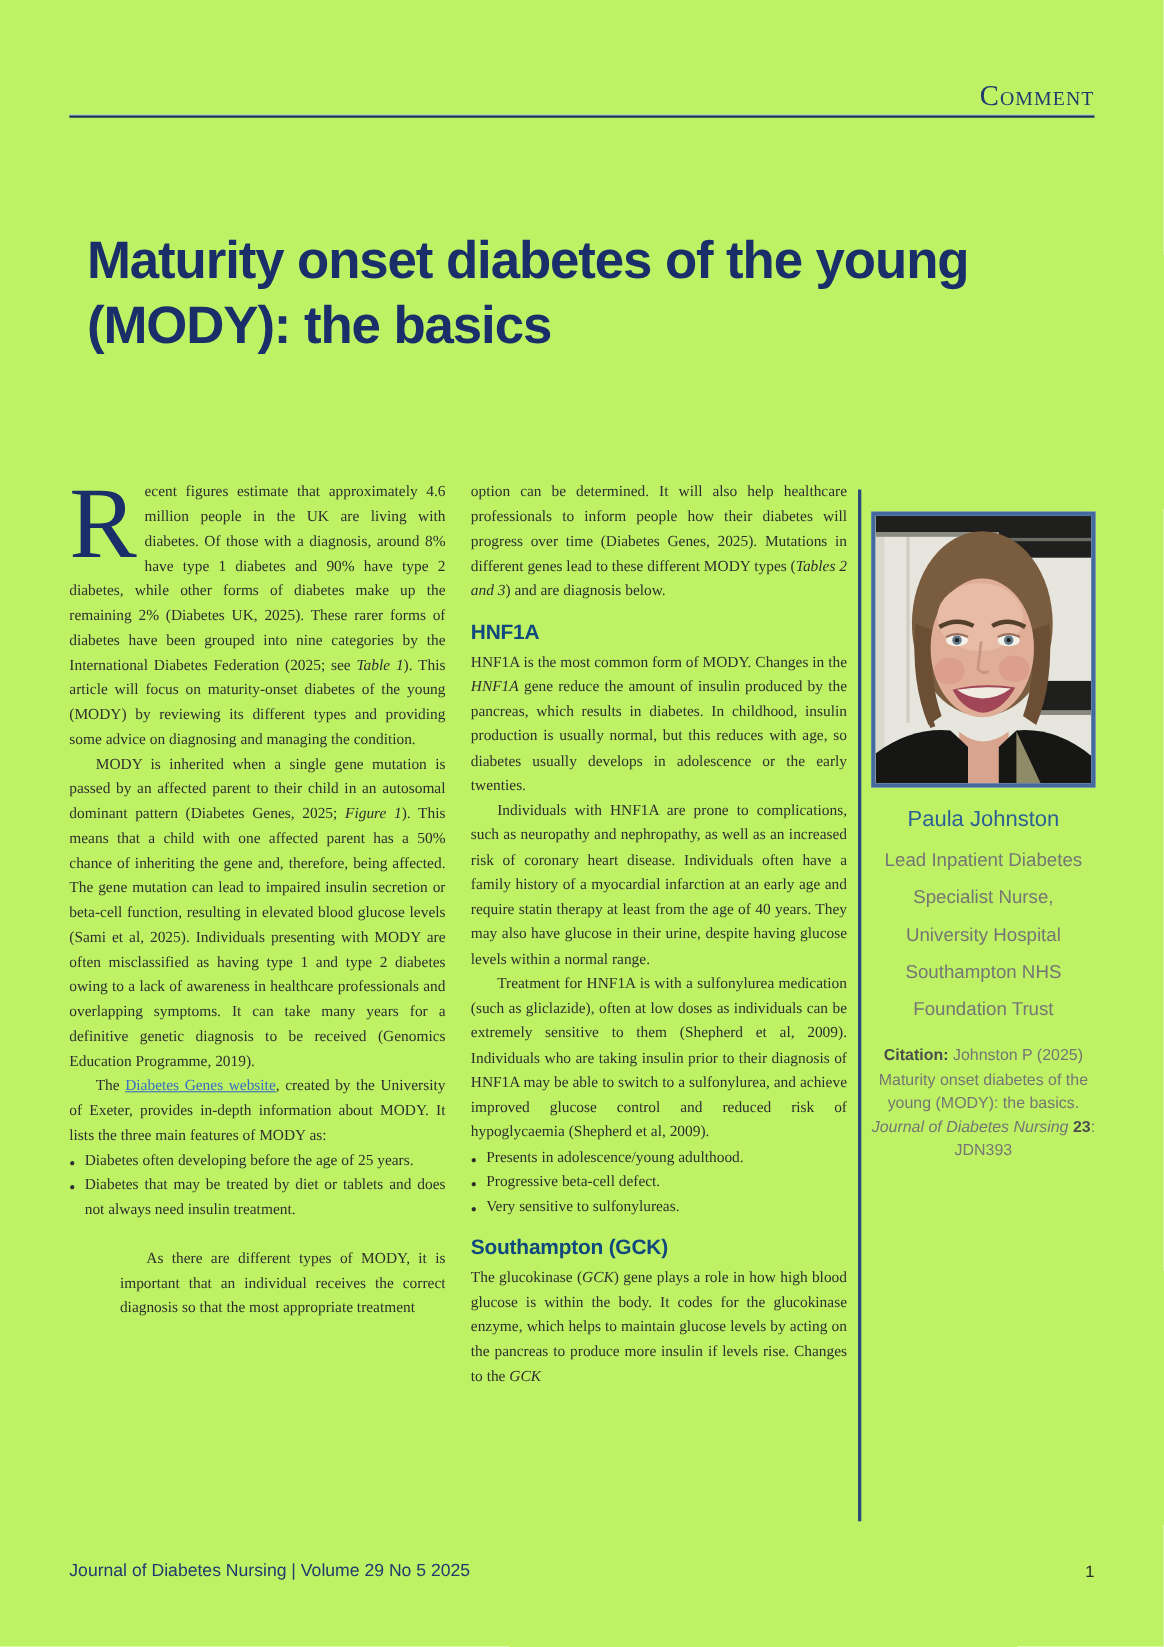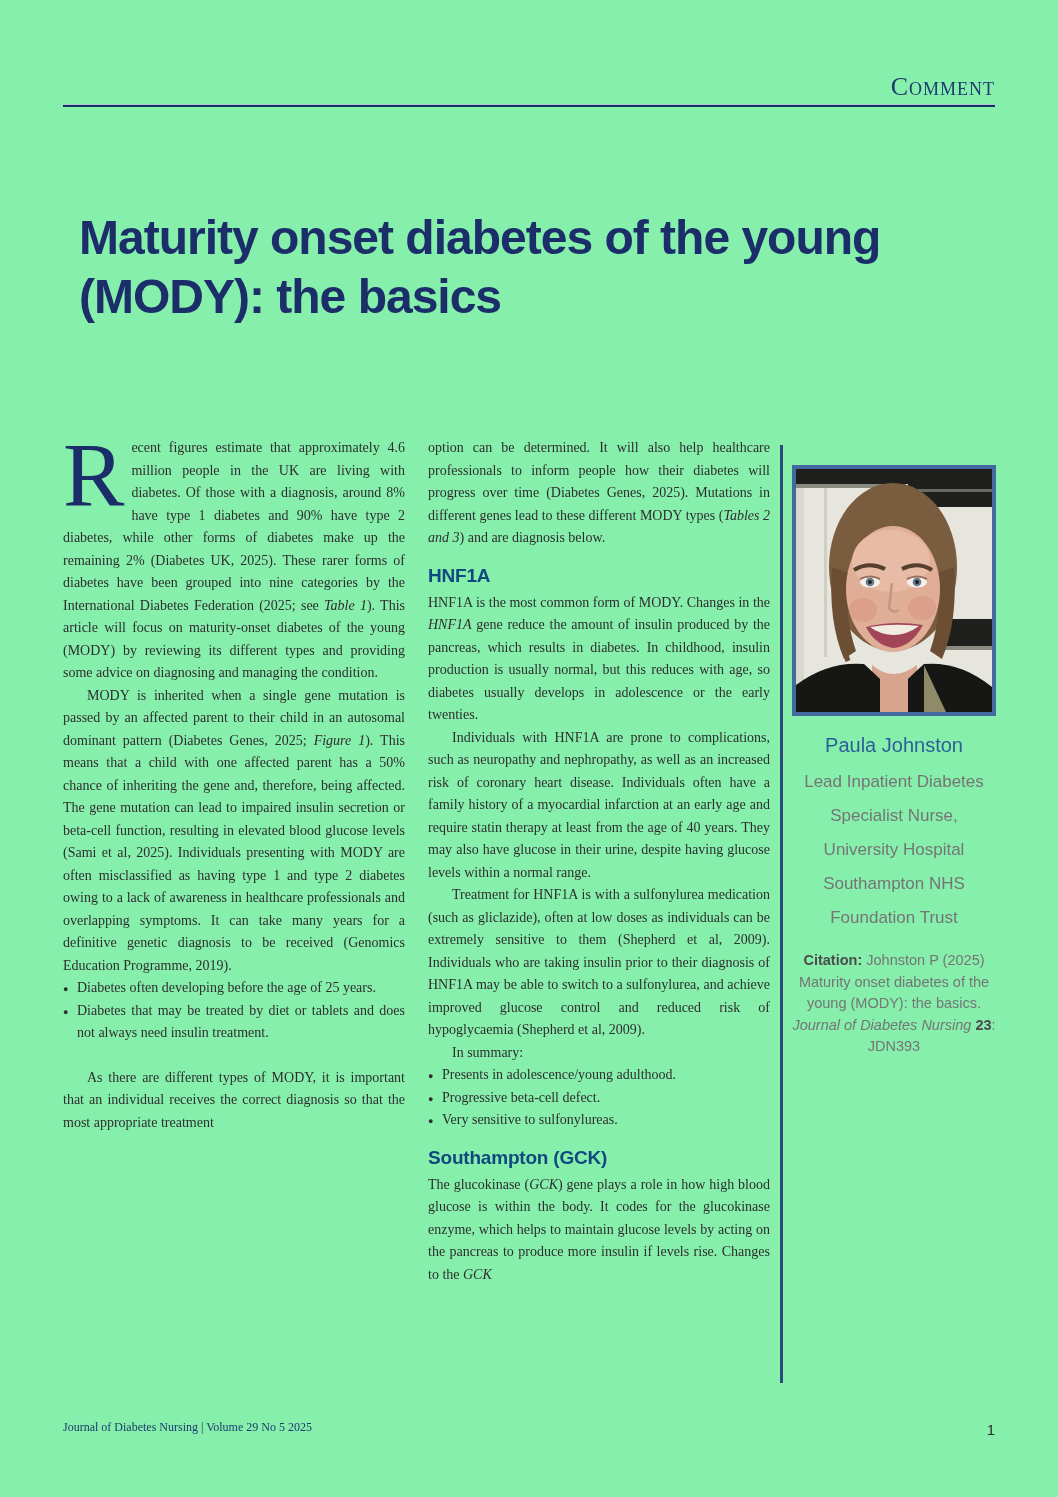--- a/index.html
+++ b/index.html
@@ -1,17 +1,17 @@
 <!DOCTYPE html>
 <html><head>
 <meta charset="utf-8">
 <style>
   html, body { margin:0; padding:0; background:#ffffff; }
   .page {
-    position:relative; width:1058px; height:1497px; background:#86efac;
+    position:relative; width:1058px; height:1497px; background:#bef264;
     font-family:"Liberation Serif", serif; overflow:hidden;
   }
   
   .category {
     position:absolute; top:72px; right:63px;
     font-family:"Liberation Serif", serif; font-variant:small-caps;
     font-size:26px; letter-spacing:1px; color:#1e3a6e;
   }
   .rule-light { position:absolute; top:104px; left:63px; width:932px; height:1px; background:#b7c4dc; }
   .rule-dark  { position:absolute; top:105px; left:63px; width:932px; height:2px; background:#14305e; }
@@ -25,21 +25,21 @@
 
   
   .col {
     position:absolute; top:437px; width:342px; height:975px; overflow:hidden;
     font-size:14px; line-height:22.5px; color:#2e2e2e; text-align:justify;
   }
   .col1 { left:63px; }
   .col2 { left:428px; }
   .para { margin:0; }
   .para.indent { text-indent:24px; }
-  .para.gap { margin-top:22px; }
+  .para.gap { margin-top:22px;margin-left:46px; }
   .dropcap {
     float:left; font-size:92px; line-height:0.72; padding:5px 7px 0 0;
     color:#1c2e69; font-family:"Liberation Serif", serif;
   }
   .sec-heading {
     font-family:"Liberation Sans", sans-serif; font-weight:bold;
     font-size:19px; line-height:24px; color:#10497e; margin:14px 0 4px 0;
     text-align:left; letter-spacing:-0.2px;
   }
   ul.bullets { margin:0; padding:0; list-style:none; }
@@ -56,54 +56,54 @@
   .photo { width:196px; height:243px; border:4px solid #44699f; background:#e7e6de; }
   .photo svg { display:block; }
   .author-name { margin-top:17px; font-size:20px; line-height:25px; color:#2d5f97; }
   .author-role { margin-top:7px; font-size:17px; line-height:34px; color:#757575; }
   .citation { margin-top:15px; font-size:14.5px; line-height:21.5px; color:#757575; }
   .citation strong { font-weight:bold; color:#4c4c4c; }
 
   
   .footer-journal {
     position:absolute; left:63px; top:1420px;
-    font-family:Liberation Serif, serif; font-size:12px; color:#1e3a6e;
+    font-family:Liberation Sans, sans-serif; font-size:16px; color:#1e3a6e;
   }
   .footer-page {
     position:absolute; right:63px; top:1421px;
     font-family:"Liberation Sans", sans-serif; font-size:15px; color:#2b2b2b;
   }
 </style>
 </head>
 <body>
 
 <div class="page">
 
   <div class="category">Comment</div>
   <div class="rule-light"></div>
   <div class="rule-dark"></div>
 
   <h1 class="title">Maturity onset diabetes of the young (MODY): the basics</h1>
 
   <div class="col col1" id="col1">
       <p class="para"><span class="dropcap">R</span><span>ecent figures estimate that approximately 4.6 million people in the UK are living with diabetes. Of those with a diagnosis, around 8% have type 1 diabetes and 90% have type 2 diabetes, while other forms of diabetes make up the remaining 2% (Diabetes UK, 2025). These rarer forms of diabetes have been grouped into nine categories by the International Diabetes Federation (2025; see </span><em>Table 1</em><span>). This article will focus on maturity-onset diabetes of the young (MODY) by reviewing its different types and providing some advice on diagnosing and managing the condition.</span></p>
       <p class="para indent"><span>MODY is inherited when a single gene mutation is passed by an affected parent to their child in an autosomal dominant pattern (Diabetes Genes, 2025; </span><em>Figure 1</em><span>). This means that a child with one affected parent has a 50% chance of inheriting the gene and, therefore, being affected. The gene mutation can lead to impaired insulin secretion or beta-cell function, resulting in elevated blood glucose levels (Sami et al, 2025). Individuals presenting with MODY are often misclassified as having type 1 and type 2 diabetes owing to a lack of awareness in healthcare professionals and overlapping symptoms. It can take many years for a definitive genetic diagnosis to be received (Genomics Education Programme, 2019).</span></p>
+      <p class="para indent"><span>The </span><a href="#" class="link">Diabetes Genes website</a><span>, created by the University of Exeter, provides in-depth information about MODY. It lists the three main features of MODY as:</span></p>
       <ul class="bullets">
         <li>Diabetes often developing before the age of 25 years.</li>
         <li>Diabetes that may be treated by diet or tablets and does not always need insulin treatment.</li>
       </ul>
       <p class="para indent gap"><span>As there are different types of MODY, it is important that an individual receives the correct diagnosis so that the most appropriate treatment</span></p>
     </div>
   <div class="col col2" id="col2">
       <p class="para"><span>option can be determined. It will also help healthcare professionals to inform people how their diabetes will progress over time (Diabetes Genes, 2025). Mutations in different genes lead to these different MODY types (</span><em>Tables 2 and 3</em><span>) and are diagnosis below.</span></p>
       <h2 class="sec-heading">HNF1A</h2>
       <p class="para"><span>HNF1A is the most common form of MODY. Changes in the </span><em>HNF1A</em><span> gene reduce the amount of insulin produced by the pancreas, which results in diabetes. In childhood, insulin production is usually normal, but this reduces with age, so diabetes usually develops in adolescence or the early twenties.</span></p>
       <p class="para indent"><span>Individuals with HNF1A are prone to complications, such as neuropathy and nephropathy, as well as an increased risk of coronary heart disease. Individuals often have a family history of a myocardial infarction at an early age and require statin therapy at least from the age of 40 years. They may also have glucose in their urine, despite having glucose levels within a normal range.</span></p>
       <p class="para indent"><span>Treatment for HNF1A is with a sulfonylurea medication (such as gliclazide), often at low doses as individuals can be extremely sensitive to them (Shepherd et al, 2009). Individuals who are taking insulin prior to their diagnosis of HNF1A may be able to switch to a sulfonylurea, and achieve improved glucose control and reduced risk of hypoglycaemia (Shepherd et al, 2009).</span></p>
-      <p class="para indent"><span>In summary:</span></p>
       <ul class="bullets">
         <li>Presents in adolescence/young adulthood.</li>
         <li>Progressive beta-cell defect.</li>
         <li>Very sensitive to sulfonylureas.</li>
       </ul>
       <h2 class="sec-heading">Southampton (GCK)</h2>
       <p class="para"><span>The glucokinase (</span><em>GCK</em><span>) gene plays a role in how high blood glucose is within the body. It codes for the glucokinase enzyme, which helps to maintain glucose levels by acting on the pancreas to produce more insulin if levels rise. Changes to the </span><em>GCK</em></p>
     </div>
 
   <div class="vrule"></div>

